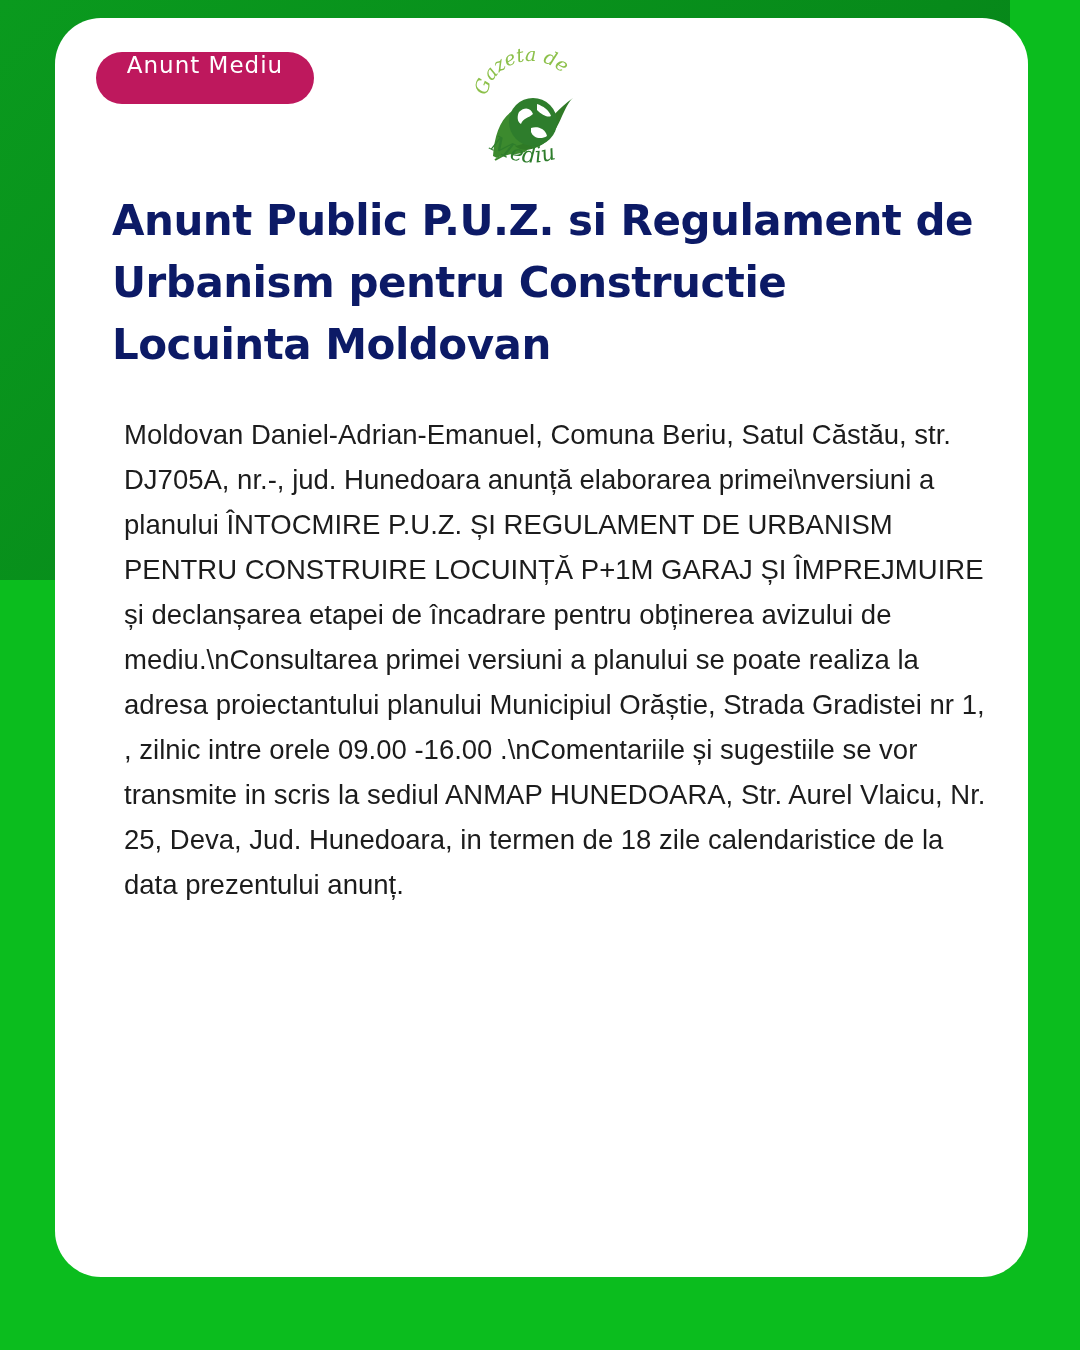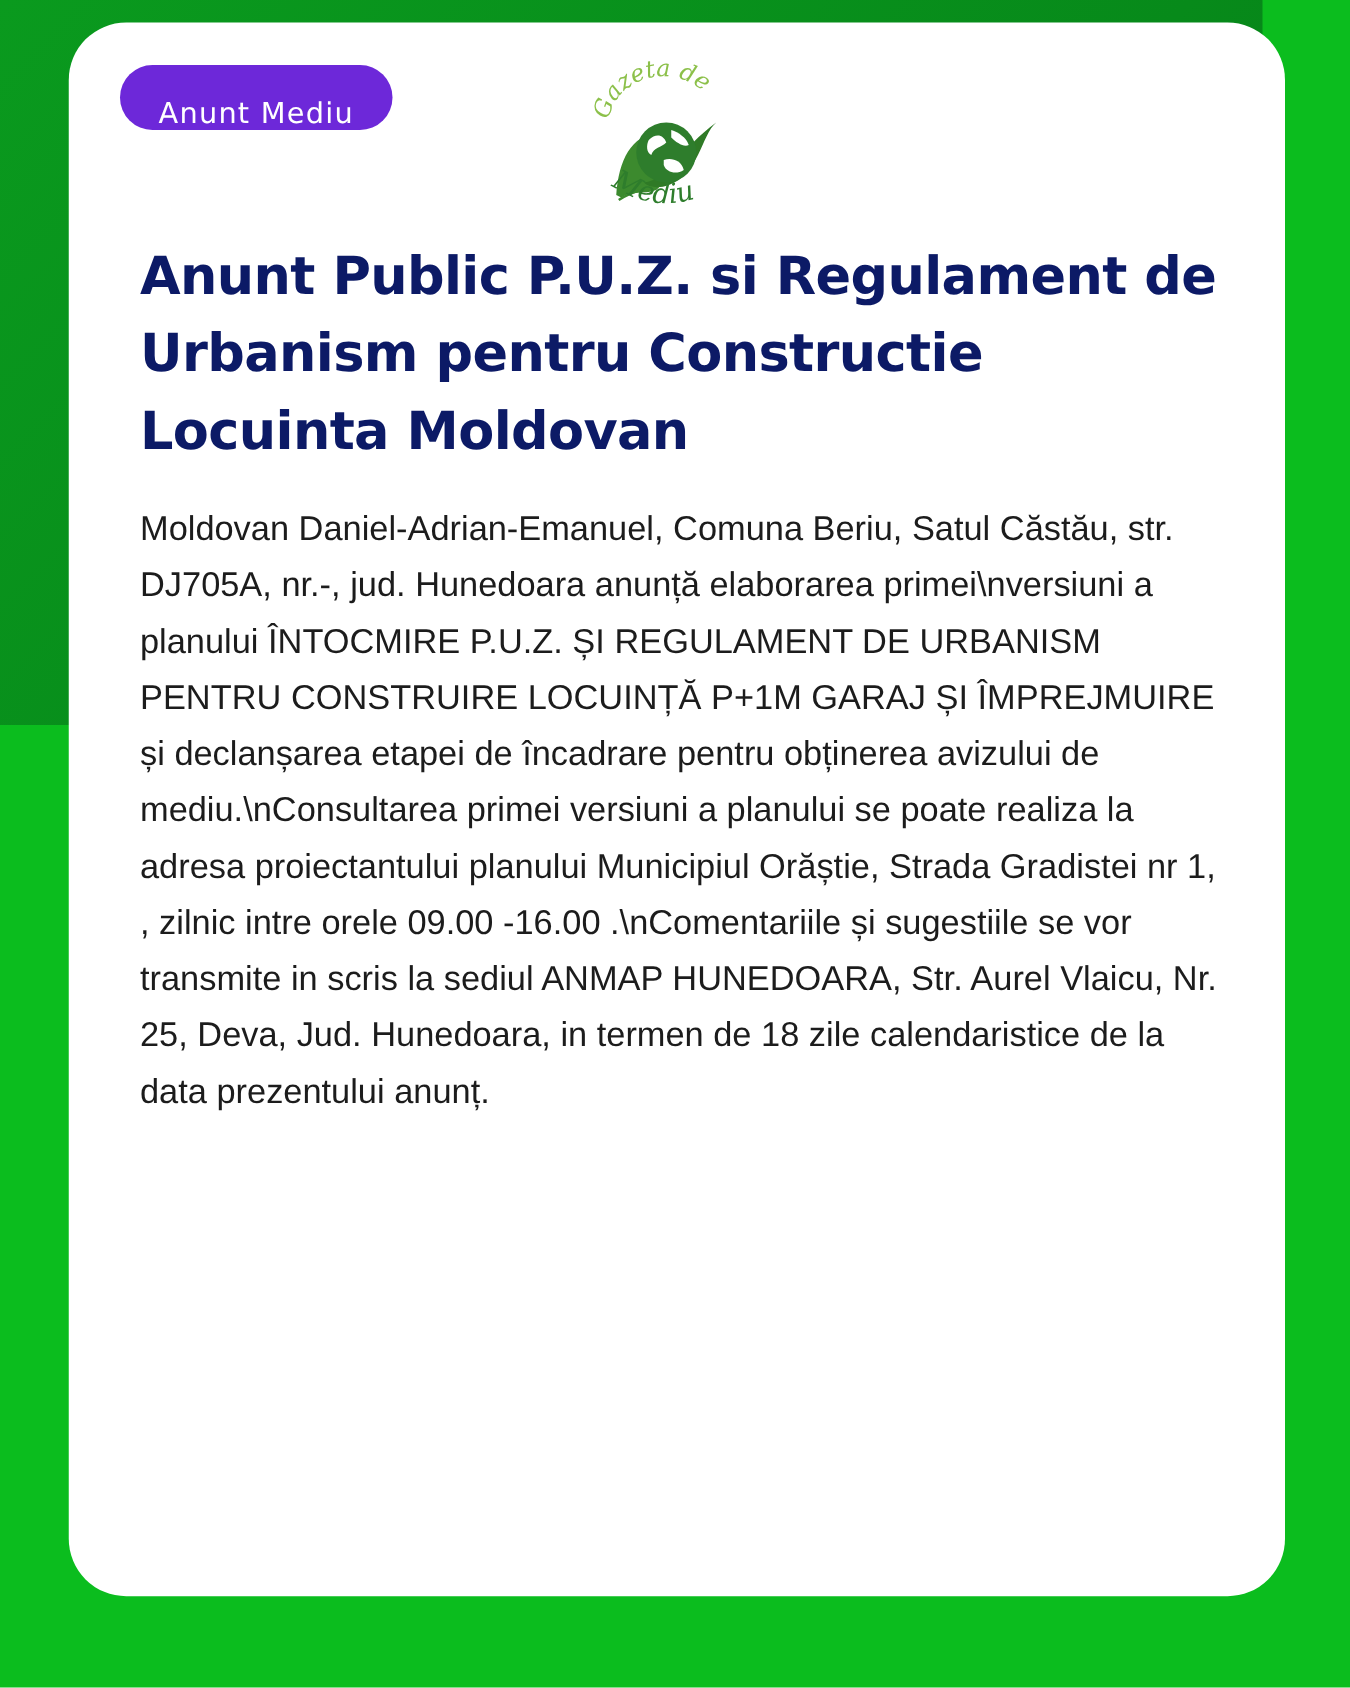--- a/index.html
+++ b/index.html
@@ -11,38 +11,38 @@
     .dark-block {
       position: absolute; left: 0; top: 0; width: 1010px; height: 580px;
       background: linear-gradient(135deg, #0a9a1e 0%, #078a1a 60%, #067a16 100%);
     }
     .card {
       position: absolute; left: 55px; top: 18px; width: 973px; height: 1259px;
       background: #ffffff; border-radius: 46px;
     }
     .badge {
       position: absolute; left: 41px; top: 34px; width: 218px; height: 52px;
-      background: #6d28d9; border-radius: 26px; color: #ffffff;
+      background: #be185d; border-radius: 26px; color: #ffffff;
       font-size: 23px; letter-spacing: 1px;
-      display: flex; align-items: flex-end; justify-content: center;
+      display: flex; align-items: flex-start; justify-content: center;
       font-family: "DejaVu Sans", sans-serif;
     }
     .logo {
       position: absolute; left: 420px; top: 30px; width: 110px; height: 130px;
     }
     .title {
       position: absolute; left: 57px; top: 172px; width: 880px;
       margin: 0; color: #0c1a66; font-weight: bold;
       font-size: 42px; line-height: 62px;
       font-family: "DejaVu Sans", sans-serif;
       letter-spacing: -0.5px;
     }
     .body-text {
       position: absolute; left: 57px; top: 382px; width: 870px;
-      margin: 0; color: #1c1c1c; font-size: 27.5px; line-height: 45px;
+      margin: 12px; color: #1c1c1c; font-size: 27.5px; line-height: 45px;
       font-family: "Liberation Sans", sans-serif;
     }
   </style>
 </head>
 <body>
 
 <div class="dark-block"></div>
 
 <div class="card">
 

